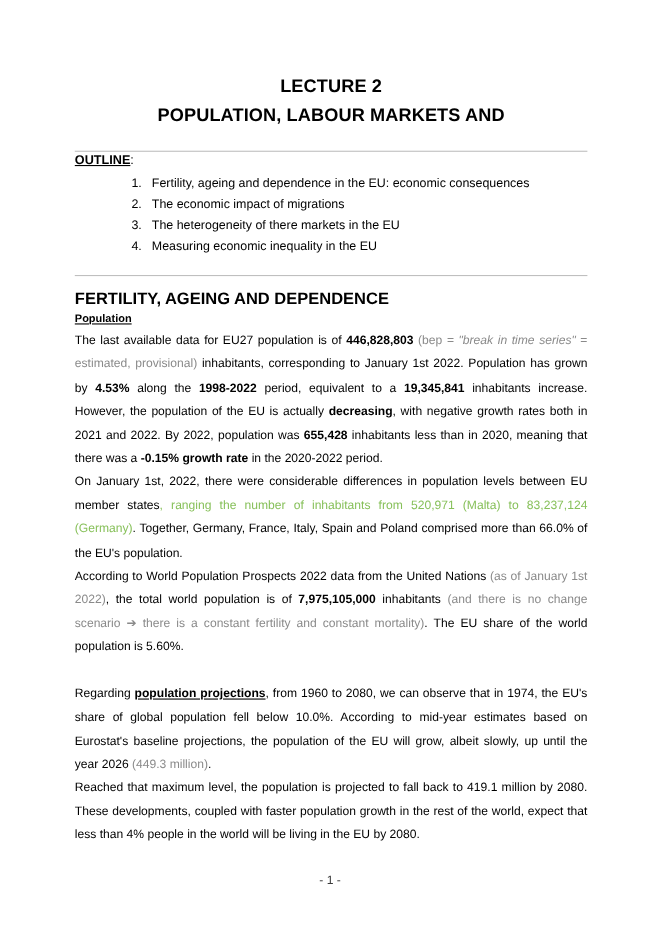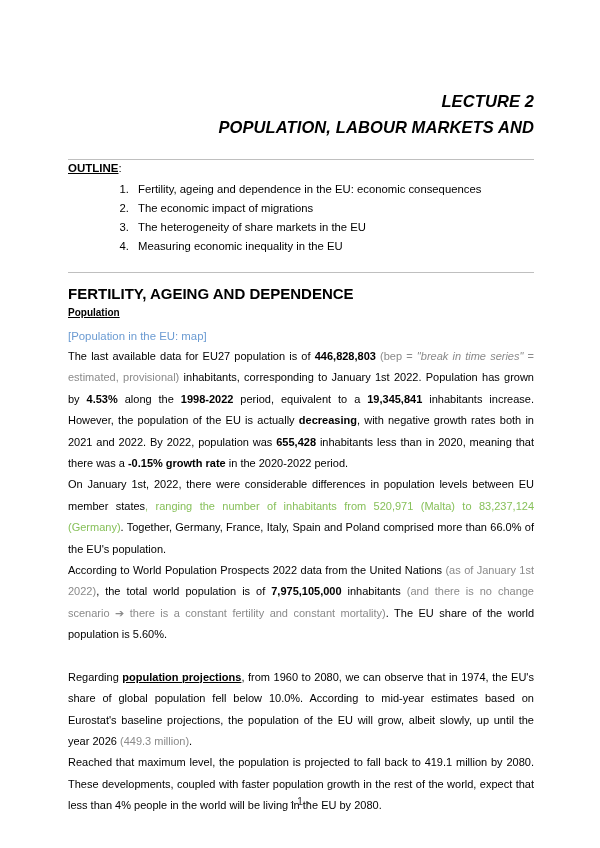--- a/index.html
+++ b/index.html
@@ -26,23 +26,22 @@
   }
   .content {
     position: absolute;
     left: 68px;
     top: 0;
     width: 466px;
   }
 
   
   .title-block {
-    padding-top: 88px;
-    text-align: right;
-    font-style: italic;
+    padding-top: 66px;
+    text-align: center;
   }
   .title-line {
     font-weight: bold;
     font-size: 16.5px;
     line-height: 26px;
     letter-spacing: 0.1px;
   }
 
   
   .hrule {
@@ -130,31 +129,30 @@
       <div class="title-line">POPULATION, LABOUR MARKETS AND</div>
     </div>
 
     <hr class="hrule rule-1">
 
     <div class="outline-head"><span class="u">OUTLINE</span><span class="colon">:</span></div>
 
     <ol class="outline">
       <li>Fertility, ageing and dependence in the EU: economic consequences</li>
       <li>The economic impact of migrations</li>
-      <li>The heterogeneity of share markets in the EU</li>
+      <li>The heterogeneity of there markets in the EU</li>
       <li>Measuring economic inequality in the EU</li>
     </ol>
 
     <hr class="hrule rule-2">
 
     <div class="section-heading">FERTILITY, AGEING AND DEPENDENCE</div>
 
     <div class="sub-heading">Population</div>
 
-    <div class="link-line"><span class="blue">[Population in the EU: map]</span></div>
 
     <p class="body"><span>The last available data for EU27 population is of </span><b>446,828,803</b><span class="gray"> (bep = </span><span class="gray-i">"break in time series"</span><span class="gray"> = estimated, provisional)</span><span> inhabitants, corresponding to January 1st 2022. Population has grown by </span><b>4.53%</b><span> along the </span><b>1998-2022</b><span> period, equivalent to a </span><b>19,345,841</b><span> inhabitants increase. However, the population  of the EU is actually </span><b>decreasing</b><span>, with negative growth rates both in 2021 and 2022. By 2022, population was </span><b>655,428</b><span> inhabitants less than in 2020, meaning that there was a </span><b>-0.15% growth rate</b><span> in the 2020-2022 period.</span></p>
 
     <p class="body"><span>On January 1st, 2022, there were considerable differences in population levels between EU member states</span><span class="green">, ranging the number of inhabitants from 520,971 (Malta) to 83,237,124 (Germany)</span><span>. Together, Germany, France, Italy, Spain and Poland comprised more than 66.0% of the EU's population.</span></p>
 
     <p class="body"><span>According to World Population Prospects 2022 data from the United Nations </span><span class="gray">(as of January 1st 2022)</span><span>, the total world population is of </span><b>7,975,105,000</b><span> inhabitants </span><span class="gray">(and there is no change scenario ➔ there is a constant fertility and constant mortality)</span><span>. The EU share of the world population is 5.60%.</span></p>
 
     <p class="body gap"><span>Regarding </span><span class="bu">population projections</span><span>, from 1960 to 2080, we can observe that in 1974, the EU's share of global population fell below 10.0%. According to mid-year estimates based on Eurostat's baseline projections, the population of the EU will grow, albeit slowly, up until the year 2026 </span><span class="gray">(449.3 million)</span><span>.</span></p>
 
     <p class="body"><span>Reached that maximum level, the population is projected to fall back to 419.1 million by 2080. These developments, coupled with faster population growth in the rest of the world, expect that less than 4% people in the world will be living in the EU by 2080.</span></p>

